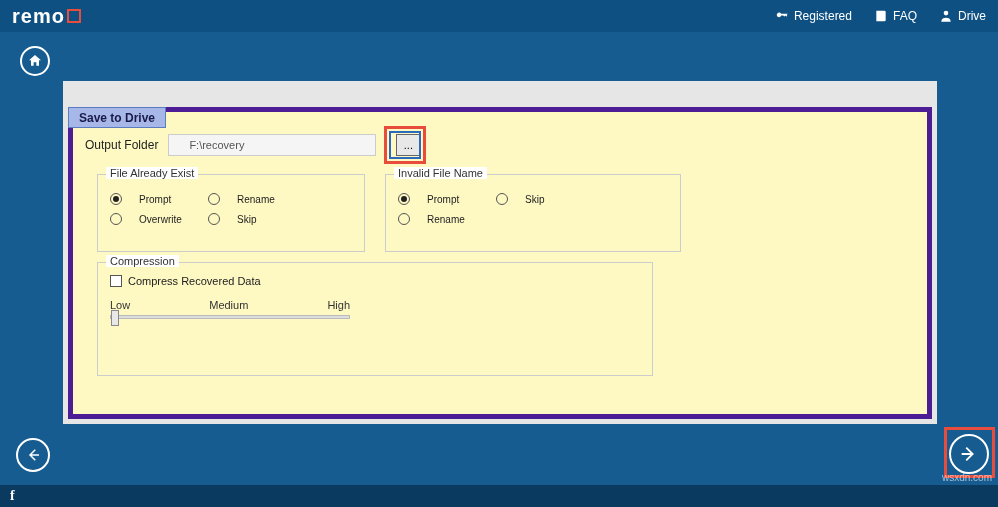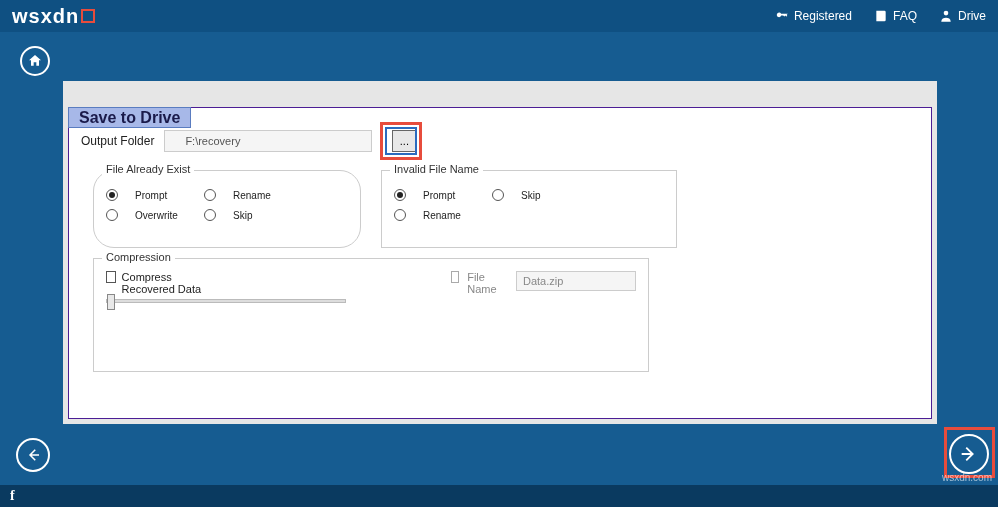--- a/index.html
+++ b/index.html
@@ -15,34 +15,34 @@
     .home-btn { position: absolute; left: 20px; top: 46px; width: 30px; height: 30px; border: 2px solid #fff; border-radius: 50%; display: flex; align-items: center; justify-content: center; cursor: pointer; }
     .home-btn svg { width: 16px; height: 16px; fill: #fff; }
 
     .nav-back { position: absolute; left: 16px; top: 438px; width: 34px; height: 34px; border: 2px solid #fff; border-radius: 50%; display: flex; align-items: center; justify-content: center; cursor: pointer; }
     .nav-fwd { position: absolute; right: 9px; top: 434px; width: 40px; height: 40px; border: 2px solid #fff; border-radius: 50%; display: flex; align-items: center; justify-content: center; cursor: pointer; }
     .nav-back svg, .nav-fwd svg { width: 18px; height: 18px; fill: none; stroke: #fff; stroke-width: 2; }
     .nav-fwd svg { width: 22px; height: 22px; }
     .fwd-highlight { position: absolute; right: 3px; top: 427px; width: 51px; height: 51px; border: 3px solid #e74c3c; }
 
     .panel { position: absolute; left: 63px; top: 81px; width: 874px; height: 343px; background: #e6e6e6; }
-    .inner { position: absolute; left: 5px; top: 26px; right: 5px; bottom: 5px; background: #ffffff; border: 1px solid #4c1d95; }
-    .tab { position: absolute; left: 5px; top: 26px; height: 21px; background: #a7b8e8; border: 1px solid #5a7cc0; padding: 0 10px; display: flex; align-items: center; font-size: 16px; font-weight: bold; color: #1a1a4a; z-index: 2; }
+    .inner { position: absolute; left: 5px; top: 26px; right: 5px; bottom: 5px; background: #fef9c3; border: 5px solid #4c1d95; }
+    .tab { position: absolute; left: 5px; top: 26px; height: 21px; background: #a7b8e8; border: 1px solid #5a7cc0; padding: 0 10px; display: flex; align-items: center; font-size: 12px; font-weight: bold; color: #1a1a4a; z-index: 2; }
 
     .row { display: flex; align-items: center; }
     .out-row { position: absolute; left: 12px; top: 22px; gap: 10px; }
     .lbl { font-size: 12px; color: #222; }
     .out-input { width: 208px; height: 22px; border: 1px solid #ccc; background: #f5f5f5; font-size: 11px; padding: 0 20px; color: #555; }
     .browse { width: 24px; height: 22px; border: 1px solid #666; background: #e8e8e8; font-size: 11px; margin-left: 10px; cursor: pointer; display: flex; align-items: center; justify-content: center; }
     .browse-hl1 { position: absolute; left: 311px; top: 14px; width: 42px; height: 38px; border: 3px solid #e74c3c; }
     .browse-hl2 { position: absolute; left: 316px; top: 19px; width: 32px; height: 28px; border: 2px solid #2a6bbf; }
 
     .group { position: absolute; border: 1px solid #ccc; padding: 10px 12px 14px; }
     .group-title { position: absolute; top: -8px; left: 8px; background: #fff; padding: 0 4px; font-size: 11px; color: #333; }
-    .grp-fae { left: 24px; top: 62px; width: 268px; height: 78px; border-radius: 21px; }
+    .grp-fae { left: 24px; top: 62px; width: 268px; height: 78px; }
     .grp-ifn { left: 312px; top: 62px; width: 296px; height: 78px; }
     .grp-comp { left: 24px; top: 150px; width: 556px; height: 114px; }
 
     .radio-row { display: flex; gap: 20px; margin-top: 8px; }
     .radio-row:first-of-type { margin-top: 4px; }
     .radio { display: flex; align-items: center; gap: 17px; font-size: 10px; color: #222; cursor: pointer; width: 78px; }
     .radio-circ { width: 12px; height: 12px; border: 1px solid #555; border-radius: 50%; display: flex; align-items: center; justify-content: center; }
     .radio-dot { width: 6px; height: 6px; background: #222; border-radius: 50%; }
 
     .check { display: flex; align-items: flex-start; gap: 6px; font-size: 11px; color: #222; cursor: pointer; }
@@ -58,21 +58,21 @@
 
     .bottom-bar { position: absolute; left: 0; bottom: 0; width: 100%; height: 22px; background: #0a3a60; display: flex; align-items: center; padding: 0 10px; }
     .fb { color: #fff; font-family: Georgia, serif; font-weight: bold; font-size: 14px; }
     .watermark { position: absolute; right: 6px; bottom: 24px; font-size: 10px; color: rgba(255,255,255,0.6); }
   </style>
 </head>
 <body>
 
 <div class="topbar">
   <div class="logo">
-    <span>wsxdn</span>
+    <span>remo</span>
     <span class="logo-sq"></span>
   </div>
   <div class="top-links">
     <div class="top-link">
       <svg viewBox="0 0 24 24">
           <path d="M7 14a4 4 0 1 1 3.46-6H22l-2 2 1 2-2 1-1-2-2 2-2-2-3.54.01A4 4 0 0 1 7 14z"></path>
         </svg>
       <span>Registered</span>
     </div>
     <div class="top-link">
@@ -161,25 +161,25 @@
       </div>
     </div>
 
     <div class="group grp-comp">
       <div class="group-title">Compression</div>
       <div class="comp-row">
         <label class="check">
           <span class="check-box"></span>
           <span>Compress Recovered Data</span>
         </label>
-        <label class="check fn-row">
-          <span class="check-box"></span>
-          <span>File Name</span>
-          <input class="fn-input" readonly="" value="Data.zip" style="">
-        </label>
+      </div>
+      <div class="slider-lbls">
+        <span>Low</span>
+        <span>Medium</span>
+        <span>High</span>
       </div>
       <div class="slider">
         <div class="slider-thumb"></div>
       </div>
     </div>
 
   </div>
 </div>
 
 <div class="nav-back">

